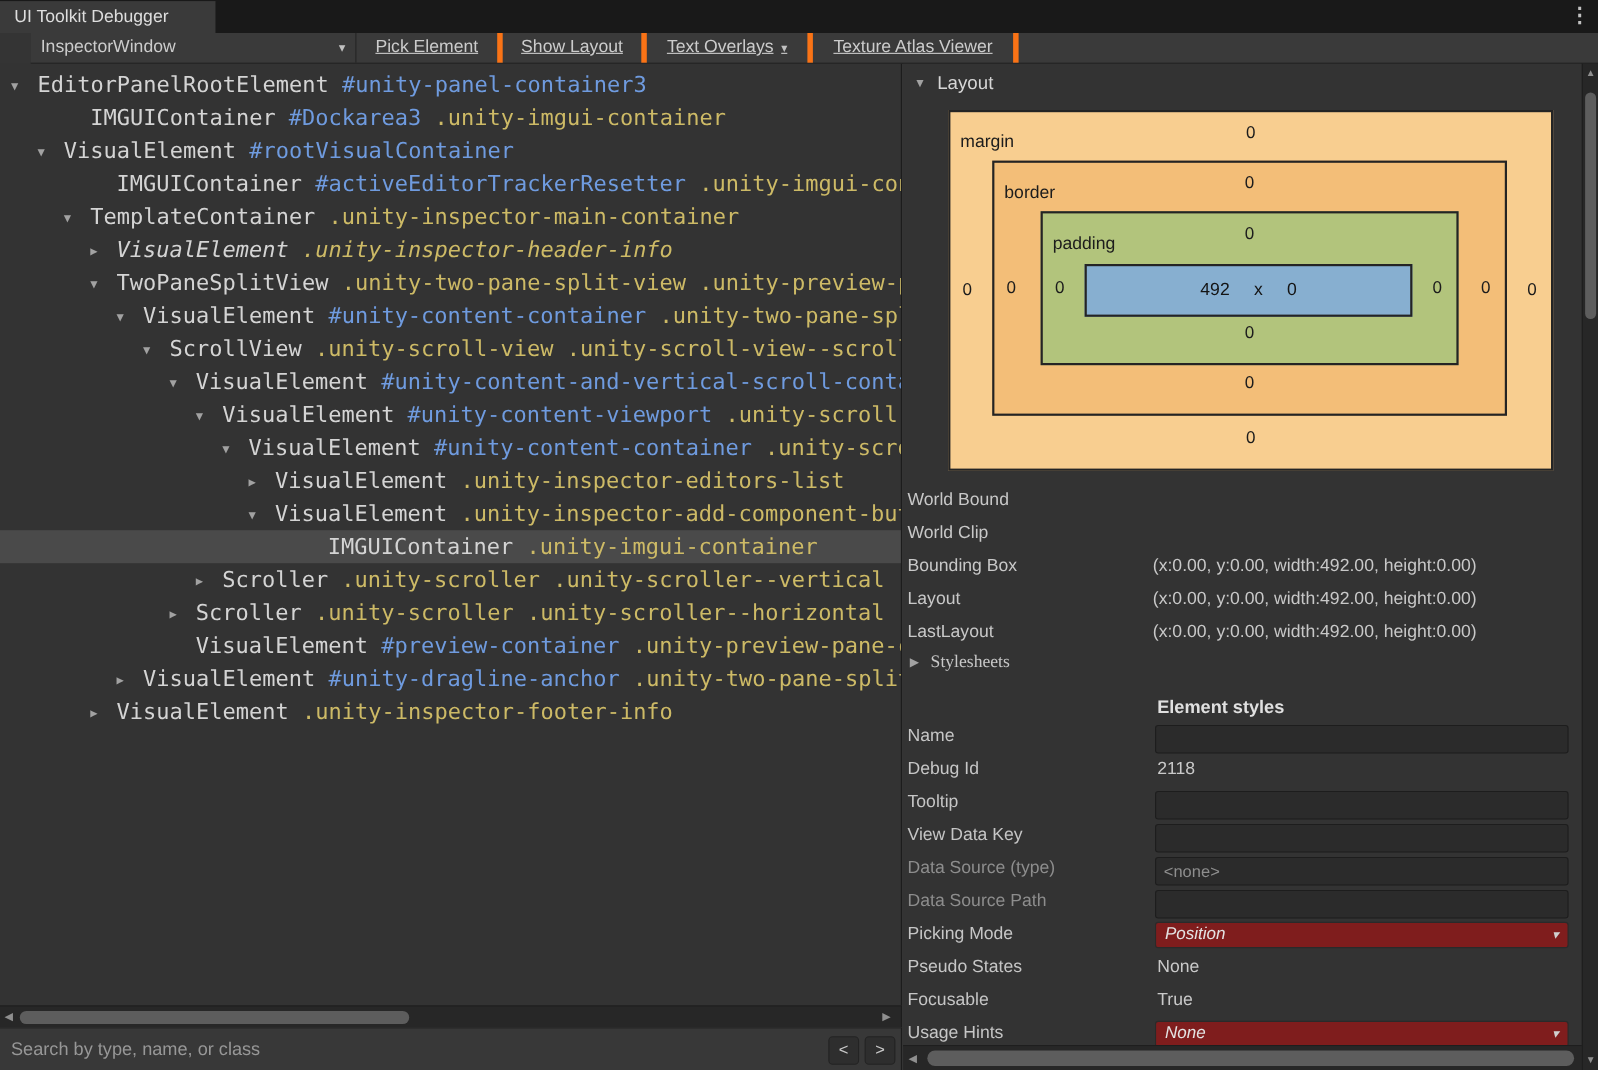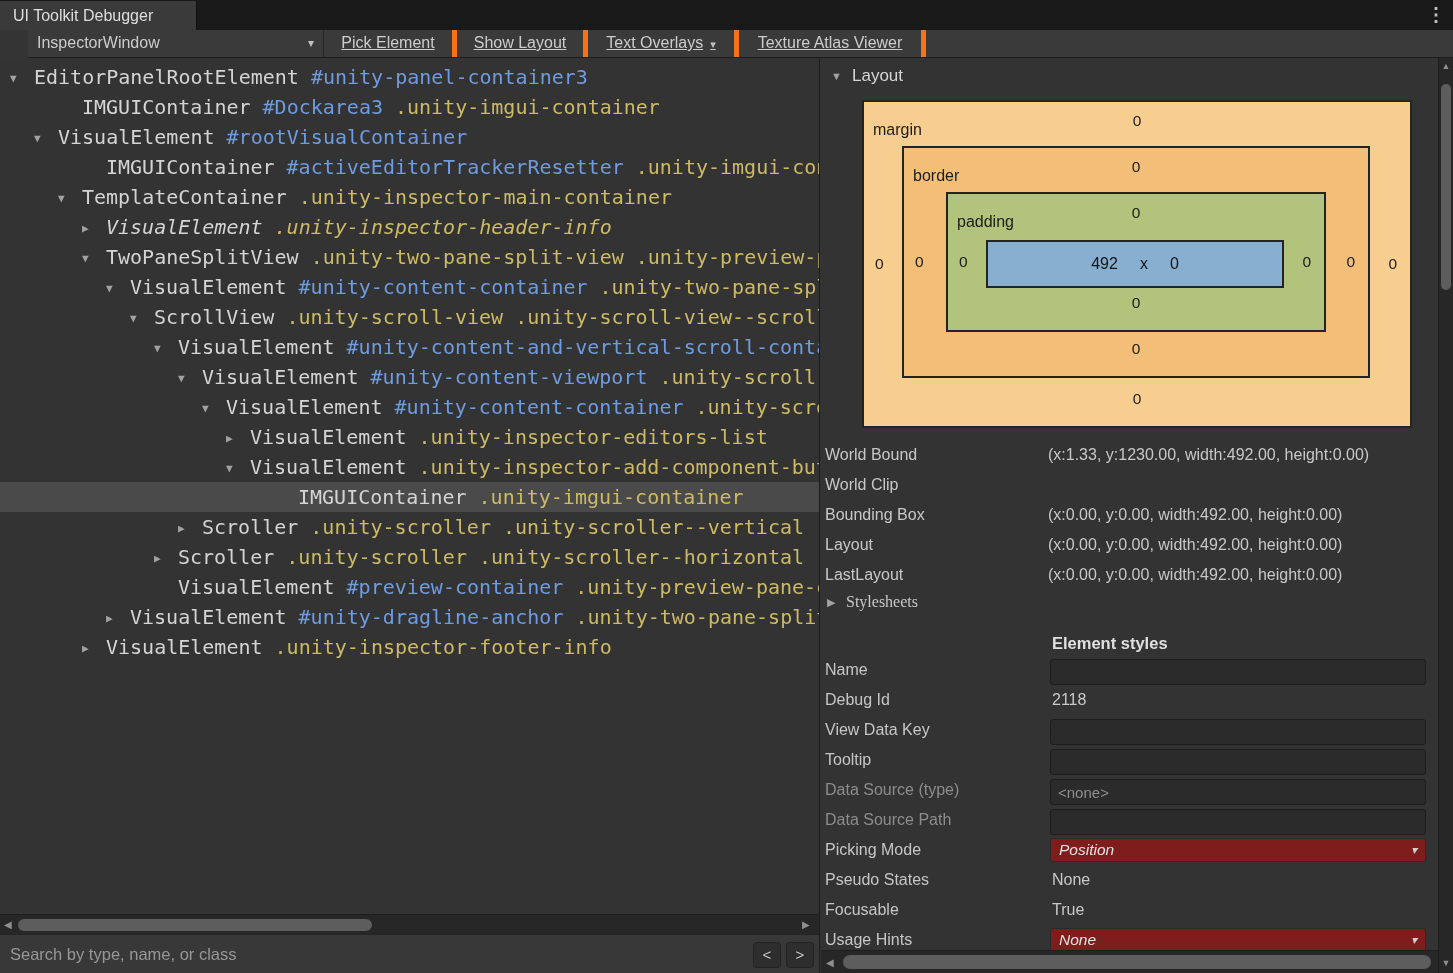--- a/index.html
+++ b/index.html
@@ -250,21 +250,20 @@
           <span>x</span>
           <span>0</span>
         </div>
       </div>
     </div>
   </div>
 
   <div class="props">
       <div class="p-row">
         <span class="p-label">World Bound</span>
-        <span class="p-value">(x:1.33, y:1230.00, width:492.00, height:0.00)</span>
       </div>
       <div class="p-row">
         <span class="p-label">World Clip</span>
       </div>
       <div class="p-row">
         <span class="p-label">Bounding Box</span>
         <span class="p-value">(x:0.00, y:0.00, width:492.00, height:0.00)</span>
       </div>
       <div class="p-row">
         <span class="p-label">Layout</span>
@@ -285,25 +284,25 @@
   <div class="fields">
       <div class="f-row">
         <span class="f-label">Name</span>
         <input class="f-input" type="text" style="">
       </div>
       <div class="f-row">
         <span class="f-label">Debug Id</span>
         <span class="f-text">2118</span>
       </div>
       <div class="f-row">
+        <span class="f-label">Tooltip</span>
+        <input class="f-input" type="text" style="">
+      </div>
+      <div class="f-row">
         <span class="f-label">View Data Key</span>
-        <input class="f-input" type="text" style="">
-      </div>
-      <div class="f-row">
-        <span class="f-label">Tooltip</span>
         <input class="f-input" type="text" style="">
       </div>
       <div class="f-row">
         <span class="f-label dim">Data Source (type)</span>
         <input class="f-input muted" type="text" value="&lt;none&gt;" style="">
       </div>
       <div class="f-row">
         <span class="f-label dim">Data Source Path</span>
         <input class="f-input" type="text" style="">
       </div>

